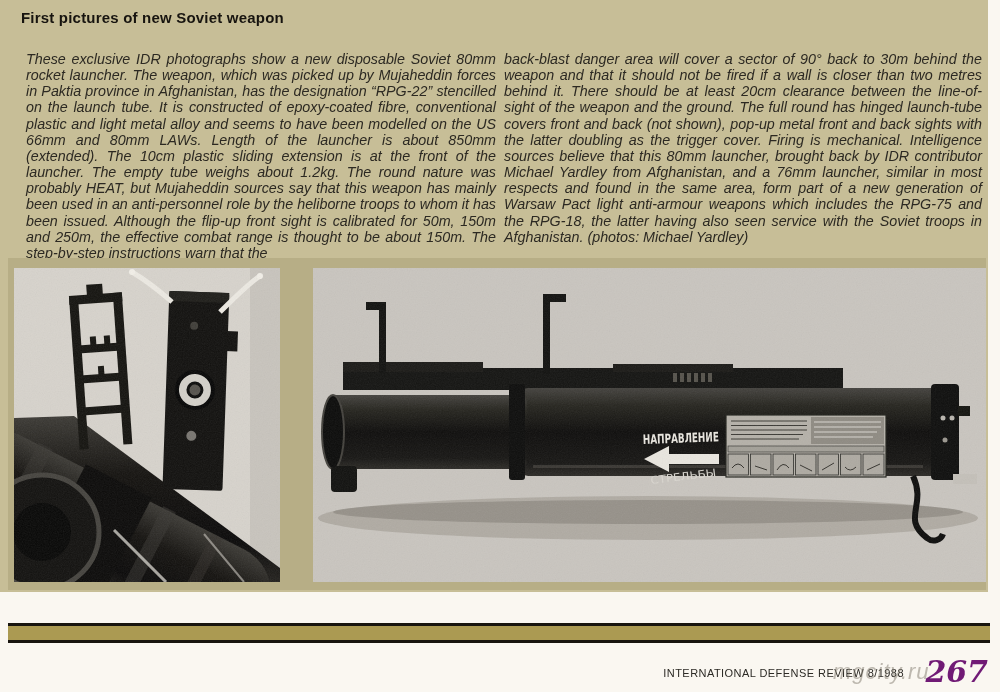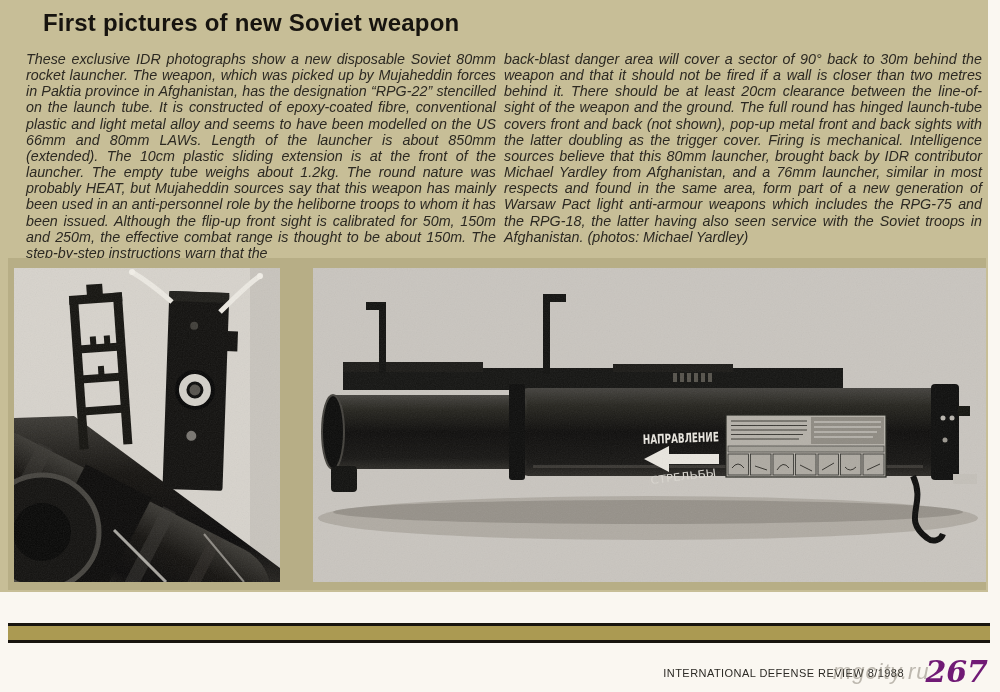--- a/index.html
+++ b/index.html
@@ -6,22 +6,22 @@
   body{
     width:1000px;height:692px;position:relative;overflow:hidden;
     background:#faf7f1;
     font-family:"Liberation Sans",sans-serif;
   }
   .tan-sheet{
     position:absolute;left:0;top:0;width:988px;height:592px;
     background:var(--page-tan);
   }
   .page-title{
-    position:absolute;left:43px;top:9px;margin:0;
-    font-size:24px;font-weight:bold;color:#17140f;letter-spacing:.2px;
+    position:absolute;left:21px;top:9px;margin:0;
+    font-size:15px;font-weight:bold;color:#17140f;letter-spacing:.2px;
   }
   .col{
     position:absolute;top:47px;margin:4px;
     font-style:italic;font-size:14.3px;line-height:16.15px;
     color:var(--ink);text-align:justify;
   }
   .col-left{left:22px;width:470px}
   .col-right{left:500px;width:478px}
   .photo-mat{
     position:absolute;left:8px;top:258px;width:978px;height:332px;

